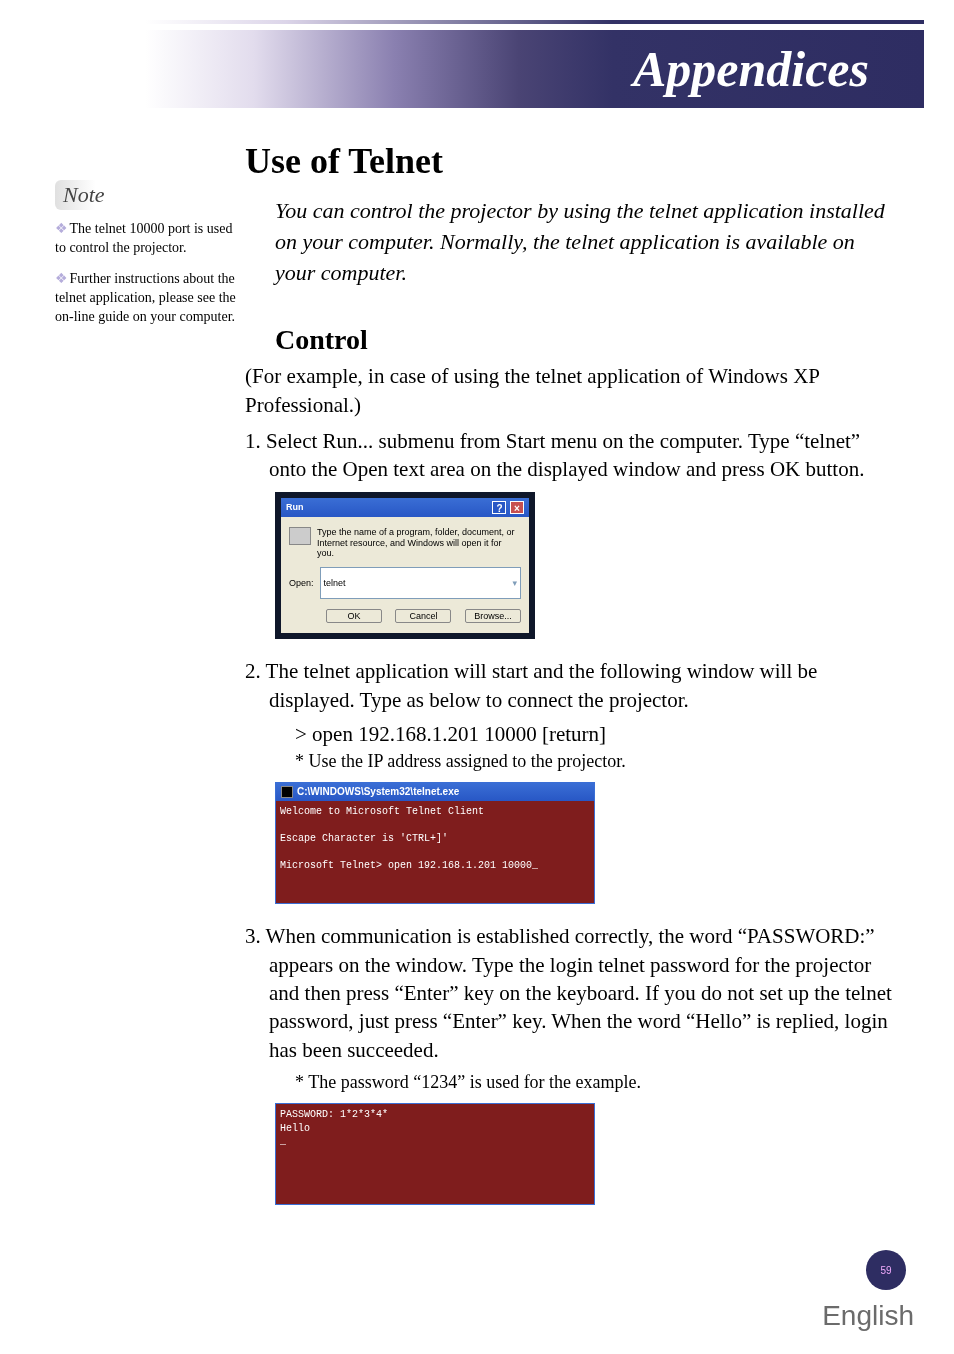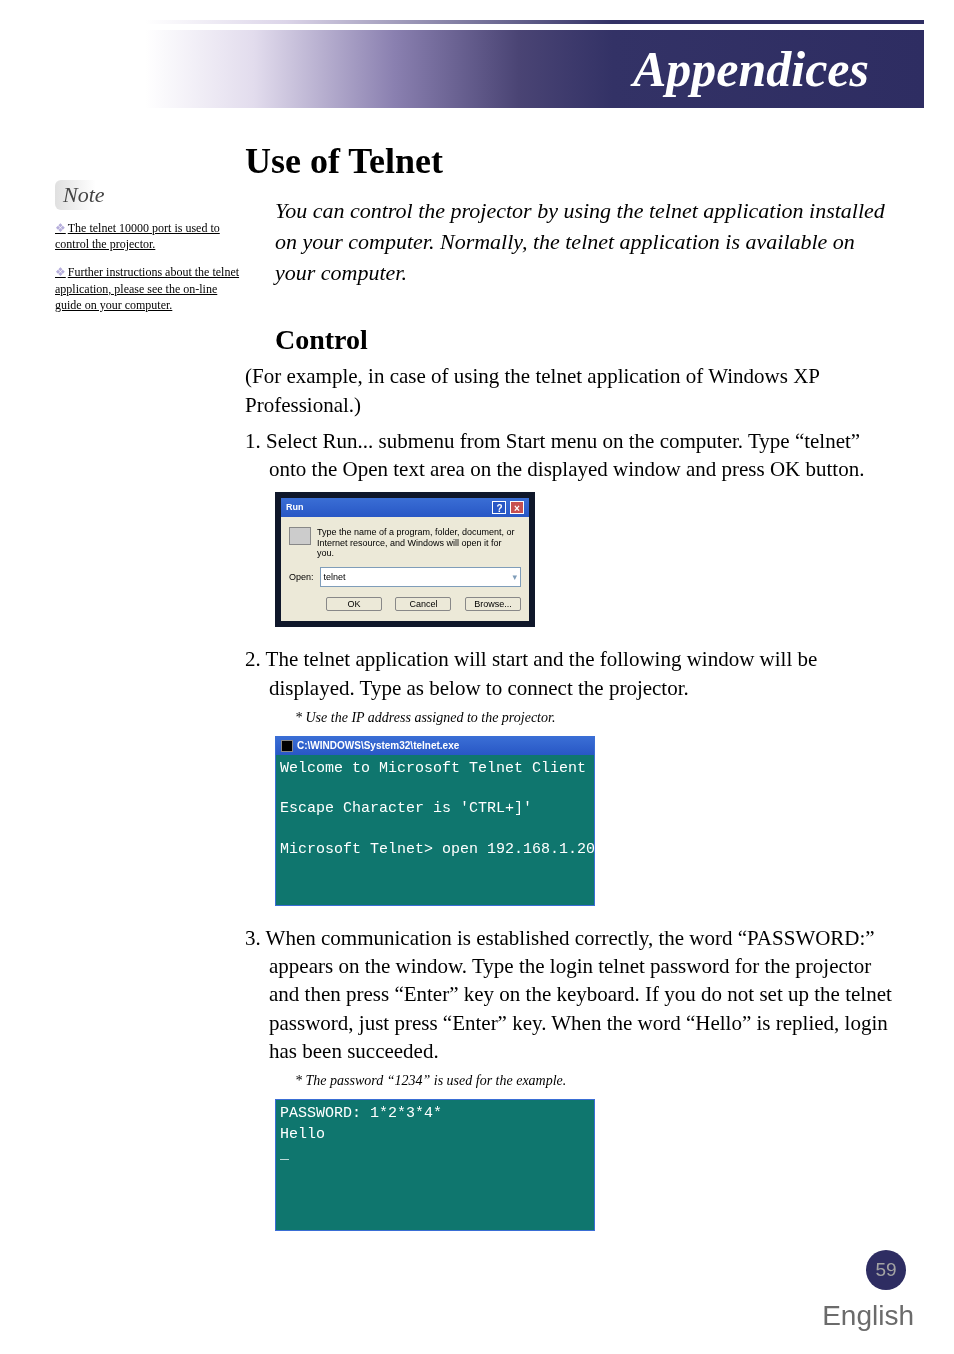--- a/index.html
+++ b/index.html
@@ -57,24 +57,23 @@
     font-size: 22px;
     color: #444;
     background: linear-gradient(90deg, #e0e0e0 0%, #fff 70%);
     padding: 2px 8px;
     border-radius: 6px;
     display: inline-block;
     margin-bottom: 10px;
   }
   .diamond-bullet { color: #b5addb; margin-right: 2px; }
   .sidebar p {
-    font-size: 12px;
+    font-size: 14px;
     line-height: 1.35;
     margin-bottom: 12px;
-    text-decoration: underline;
   }
   h2.section-title {
     font-size: 36px;
     font-weight: bold;
     margin-bottom: 14px;
   }
   .intro-text {
     font-style: italic;
     font-size: 22px;
     line-height: 1.4;
@@ -99,22 +98,21 @@
     margin-bottom: 8px;
     padding-left: 24px;
     text-indent: -24px;
   }
   .indent-command {
     font-size: 21px;
     padding-left: 50px;
     margin-bottom: 4px;
   }
   .indent-footnote {
-    font-style: italic;
-    font-size: 14px;
+    font-size: 18px;
     padding-left: 50px;
     margin-bottom: 10px;
   }
   
   .run-dialog {
     width: 260px;
     margin-left: 30px;
     margin-bottom: 18px;
     border: 6px solid #0f172a;
     background: #ece9d8;
@@ -150,21 +148,21 @@
   }
   .run-desc { font-size: 9px; line-height:1.2; }
   .run-open-row { display:flex; align-items:center; gap:6px; margin-bottom:10px;}
   .run-open-label { font-size:9px; }
   .run-input {
     flex:1;
     border: 1px solid #7f9db9;
     background: #fff;
     padding: 1px 3px;
     font-size: 9px;
-    height: 20px;
+    height: 32px;
     display:flex;
     justify-content:space-between;
     align-items:center;
   }
   .run-input .dd { color:#7f9db9; }
   .run-buttons { text-align:right; }
   .run-buttons button {
     font-family: Tahoma, sans-serif;
     font-size: 9px;
     padding: 1px 0;
@@ -192,42 +190,42 @@
     display:flex;
     align-items:center;
     gap:4px;
   }
   .term-titlebar .ticon {
     width: 12px; height: 12px;
     background: #000;
     border: 1px solid #888;
   }
   .term-body {
-    background: #0f766e;
+    background: #7f1d1d;
     color: #fff;
-    font-size: 15px;
+    font-size: 10px;
     line-height: 1.35;
     padding: 4px;
     min-height: 100px;
     white-space: pre;
   }
   
   .page-num {
     position: absolute;
     right: 48px;
     bottom: 64px;
     width: 40px; height: 40px;
     border-radius: 50%;
     background: #2e2d62;
-    color: #a3a3a3;
+    color: #f0abfc;
     display: flex;
     align-items: center;
     justify-content: center;
     font-family: Arial, sans-serif;
-    font-size: 19px;
+    font-size: 10px;
   }
   .lang-label {
     position: absolute;
     right: 40px;
     bottom: 22px;
     font-family: "Century Gothic", sans-serif;
     font-size: 28px;
     color: #6b6b6b;
   }
 </style>
@@ -275,20 +273,21 @@
       </div>
       <div class="run-buttons">
         <button>OK</button>
         <button>Cancel</button>
         <button>Browse...</button>
       </div>
     </div>
   </div>
 
   <p class="numbered">2. The telnet application will start and the following window will be displayed. Type as below to connect the projector.</p>
+  <p class="indent-command">&gt; open 192.168.1.201 10000 [return]</p>
   <p class="indent-footnote">* Use the IP address assigned to the projector.</p>
 
   <div class="terminal">
     <div class="term-titlebar">
       <span class="ticon"></span>
       <span>C:\WINDOWS\System32\telnet.exe</span>
     </div>
     <div class="term-body"><span>Welcome to Microsoft Telnet Client</span>
 
 <span>Escape Character is 'CTRL+]'</span>

